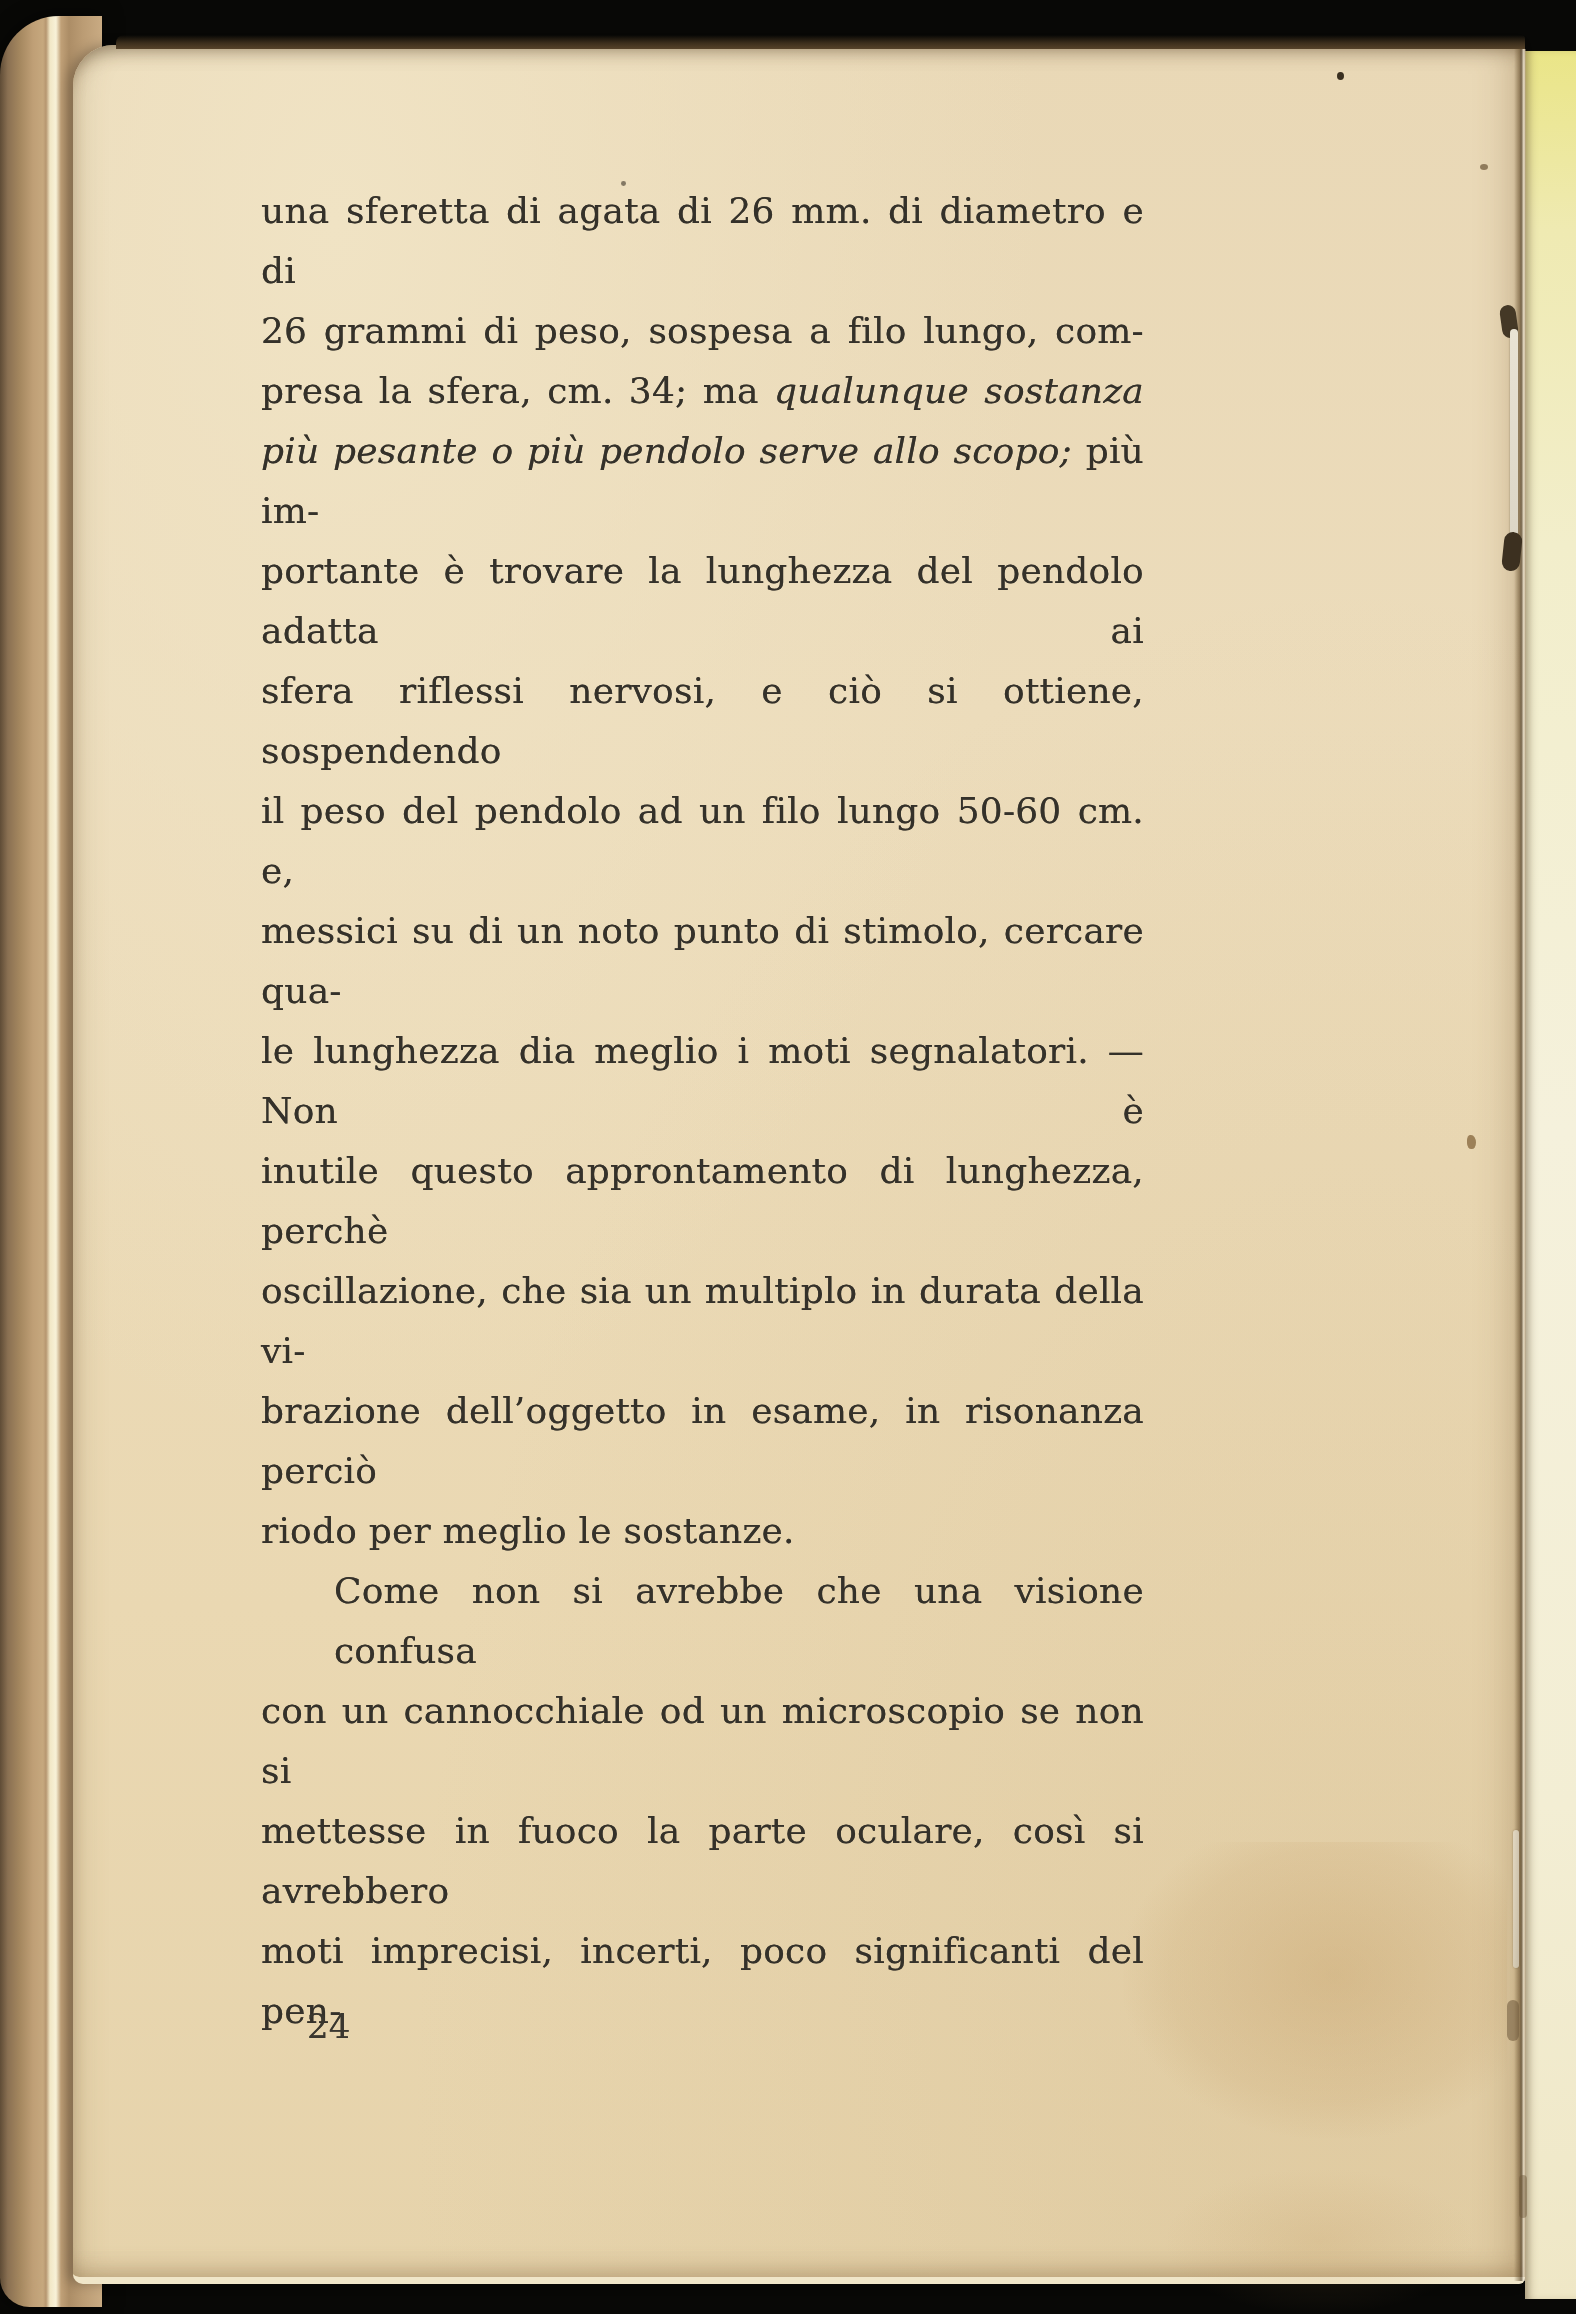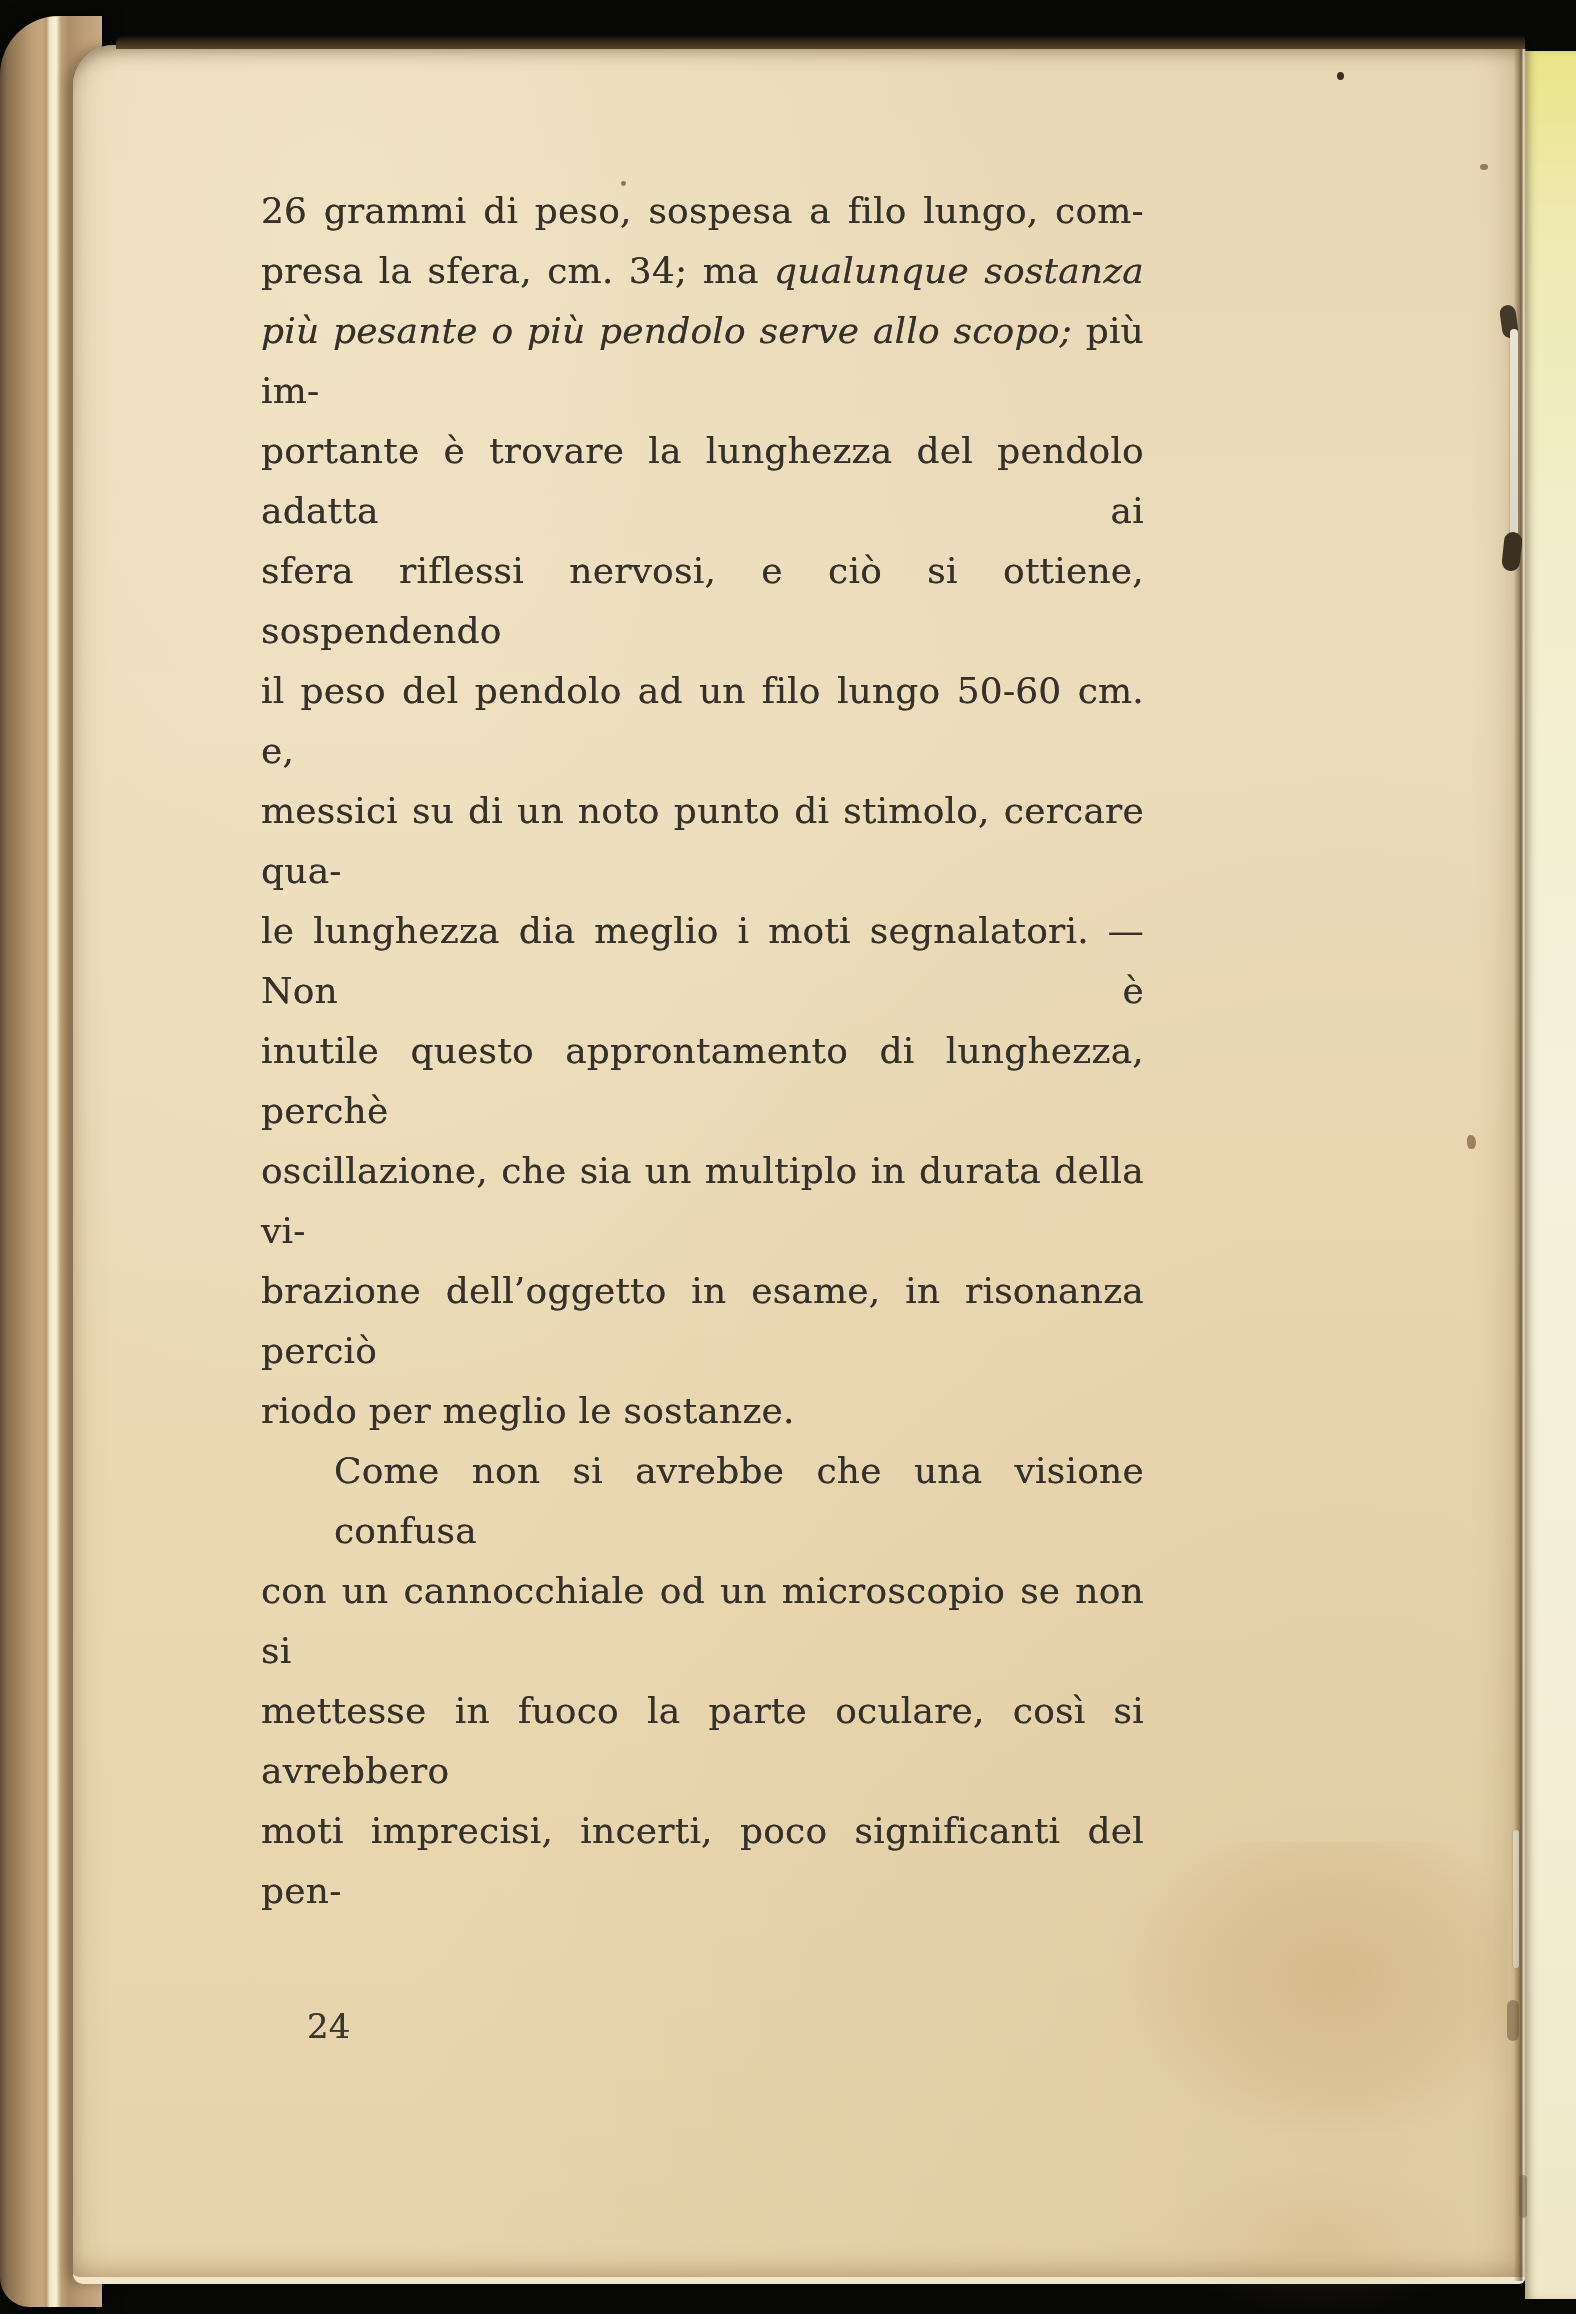--- a/index.html
+++ b/index.html
@@ -120,20 +120,21 @@
 <div class="smudge s2"></div>
 
 <div class="stain big"></div>
 <div class="stain low"></div>
 <div class="speck a"></div>
 <div class="speck b"></div>
 <div class="speck c"></div>
 <div class="speck d"></div>
 
 <div class="textblock">
+    <div class="line"><span>una sferetta di agata di 26 mm. di diametro e di</span></div>
     <div class="line"><span>26 grammi di peso, sospesa a filo lungo, com-</span></div>
     <div class="line"><span>presa la sfera, cm. 34; ma </span><span class="it">qualunque sostanza</span></div>
     <div class="line"><span class="it">più pesante o più pendolo serve allo scopo;</span><span> più im-</span></div>
     <div class="line"><span>portante è trovare la lunghezza del pendolo adatta ai</span></div>
     <div class="line"><span>sfera riflessi nervosi, e ciò si ottiene, sospendendo</span></div>
     <div class="line"><span>il peso del pendolo ad un filo lungo 50-60 cm. e,</span></div>
     <div class="line"><span>messici su di un noto punto di stimolo, cercare qua-</span></div>
     <div class="line"><span>le lunghezza dia meglio i moti segnalatori. — Non è</span></div>
     <div class="line"><span>inutile questo approntamento di lunghezza, perchè</span></div>
     <div class="line"><span>oscillazione, che sia un multiplo in durata della vi-</span></div>

